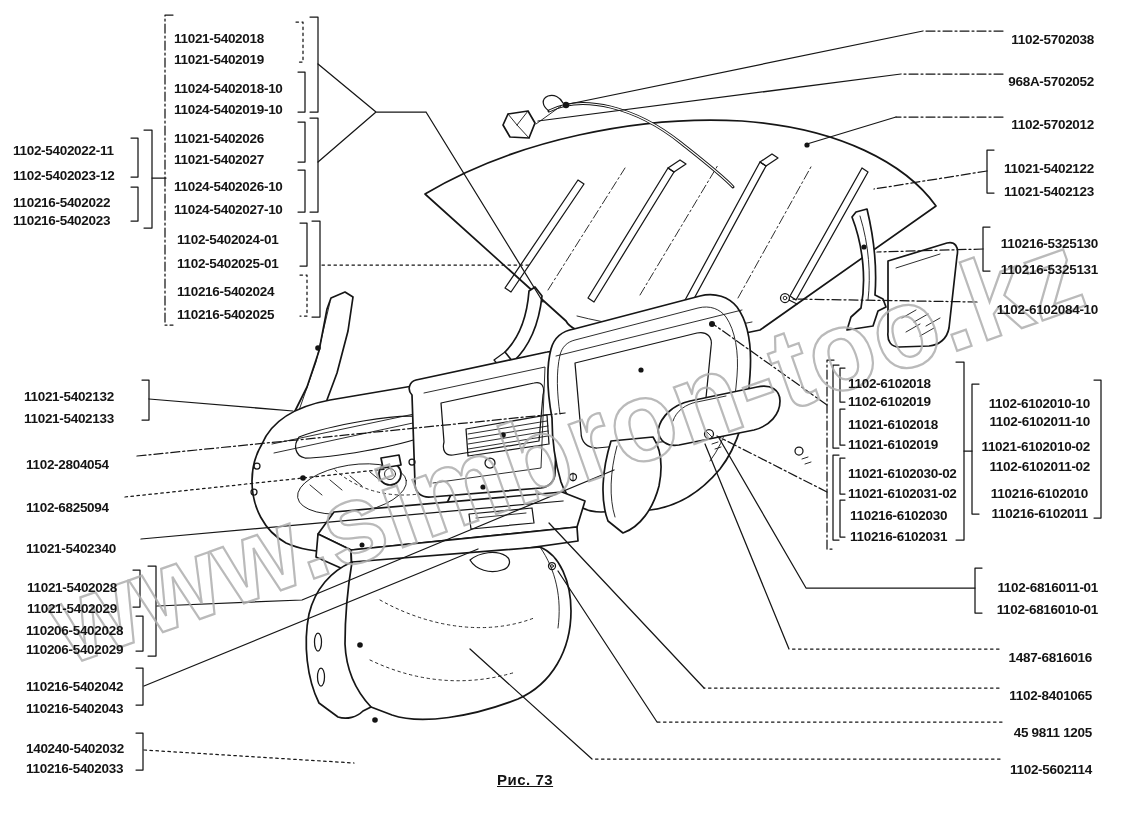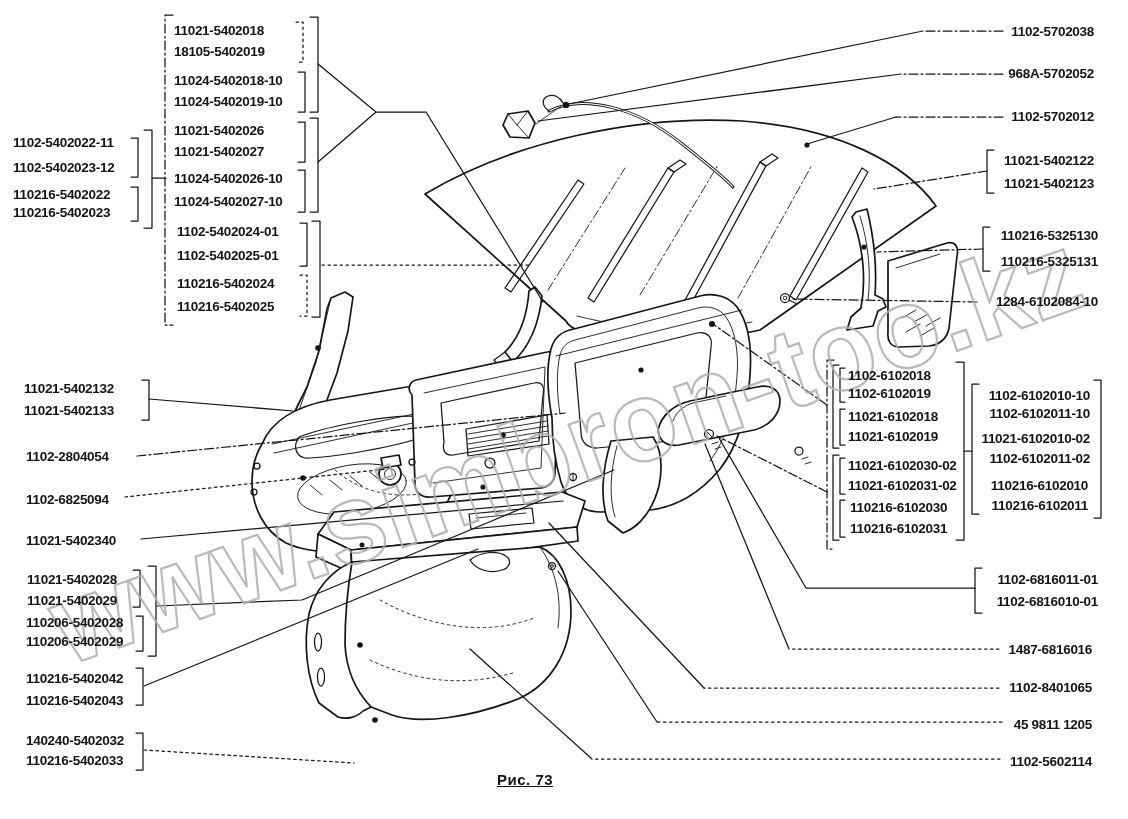--- a/index.html
+++ b/index.html
@@ -1,20 +1,20 @@
 <!DOCTYPE html>
 <html><head>
 <meta charset="utf-8">
 <style>
   html,body{margin:0;padding:0;background:#888;}
   #page{position:relative;width:1128px;height:819px;background:#ffffff;overflow:hidden;
         font-family:"Liberation Sans",sans-serif;}
   #art{position:absolute;left:0;top:0;}
   .pn{position:absolute;font:700 13.5px/16px "Liberation Sans",sans-serif;color:#141414;
-      letter-spacing:-0.3px;white-space:nowrap;transform:translateY(-50%);}
+      letter-spacing:-0.3px;white-space:nowrap;transform:translateY(-50%);margin-top:8px;}
   .pn.r{text-align:center;}
   #caption{position:absolute;left:497px;top:771px;font:700 15px/18px "Liberation Sans",sans-serif;
       color:#141414;letter-spacing:0.5px;text-decoration:underline;}
   
   .ln{fill:none;stroke:#161616;stroke-width:1.25;stroke-linecap:round;stroke-linejoin:round;}
   .thin{stroke-width:0.9;}
   .ln2{stroke-width:2;}
   .ln3{stroke-width:3;}
   .fw{fill:#ffffff;stroke:#161616;stroke-width:1.7;stroke-linejoin:round;}
   .lnd{stroke-dasharray:9 3 2 3;}
@@ -242,21 +242,21 @@
     <path class="ln dot" d="M1000,759 H592"></path>
     <path class="ln" d="M592,759 L470,649"></path>
   </g>
 
   <g transform="rotate(-19.5 560 430)" opacity="0.85">
     <text class="wm" x="18" y="488" textLength="1085" lengthAdjust="spacingAndGlyphs">www.simbron-too.kz</text>
   </g>
 </svg>
 
   <div class="pn" style="left:174px;top:31px">11021-5402018</div>
-  <div class="pn" style="left:174px;top:52px">18105-5402019</div>
+  <div class="pn" style="left:174px;top:52px">11021-5402019</div>
   <div class="pn" style="left:174px;top:81px">11024-5402018-10</div>
   <div class="pn" style="left:174px;top:102px">11024-5402019-10</div>
   <div class="pn" style="left:174px;top:131px">11021-5402026</div>
   <div class="pn" style="left:174px;top:152px">11021-5402027</div>
   <div class="pn" style="left:174px;top:179px">11024-5402026-10</div>
   <div class="pn" style="left:174px;top:202px">11024-5402027-10</div>
   <div class="pn" style="left:177px;top:232px">1102-5402024-01</div>
   <div class="pn" style="left:177px;top:256px">1102-5402025-01</div>
   <div class="pn" style="left:177px;top:284px">110216-5402024</div>
   <div class="pn" style="left:177px;top:307px">110216-5402025</div>
@@ -281,21 +281,21 @@
   <div class="pn" style="left:26px;top:741px">140240-5402032</div>
   <div class="pn" style="left:26px;top:761px">110216-5402033</div>
 
   <div class="pn r" style="right:34px;top:32px">1102-5702038</div>
   <div class="pn r" style="right:34px;top:74px">968A-5702052</div>
   <div class="pn r" style="right:34px;top:117px">1102-5702012</div>
   <div class="pn r" style="right:34px;top:161px">11021-5402122</div>
   <div class="pn r" style="right:34px;top:184px">11021-5402123</div>
   <div class="pn r" style="right:30px;top:236px">110216-5325130</div>
   <div class="pn r" style="right:30px;top:262px">110216-5325131</div>
-  <div class="pn r" style="right:30px;top:302px">1284-6102084-10</div>
+  <div class="pn r" style="right:30px;top:302px">1102-6102084-10</div>
 
   <div class="pn" style="left:848px;top:376px">1102-6102018</div>
   <div class="pn" style="left:848px;top:394px">1102-6102019</div>
   <div class="pn" style="left:848px;top:417px">11021-6102018</div>
   <div class="pn" style="left:848px;top:437px">11021-6102019</div>
   <div class="pn" style="left:848px;top:466px">11021-6102030-02</div>
   <div class="pn" style="left:848px;top:486px">11021-6102031-02</div>
   <div class="pn" style="left:850px;top:508px">110216-6102030</div>
   <div class="pn" style="left:850px;top:529px">110216-6102031</div>
 

